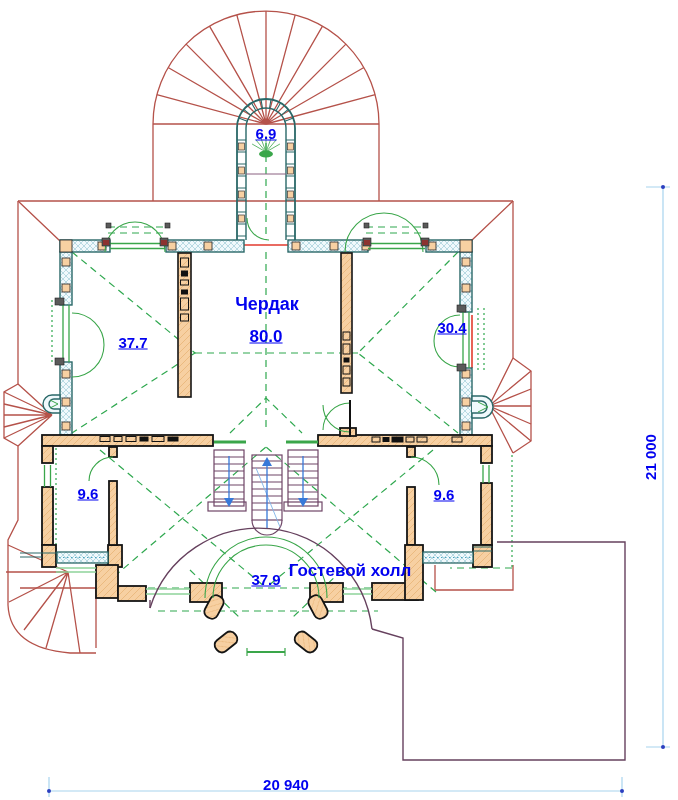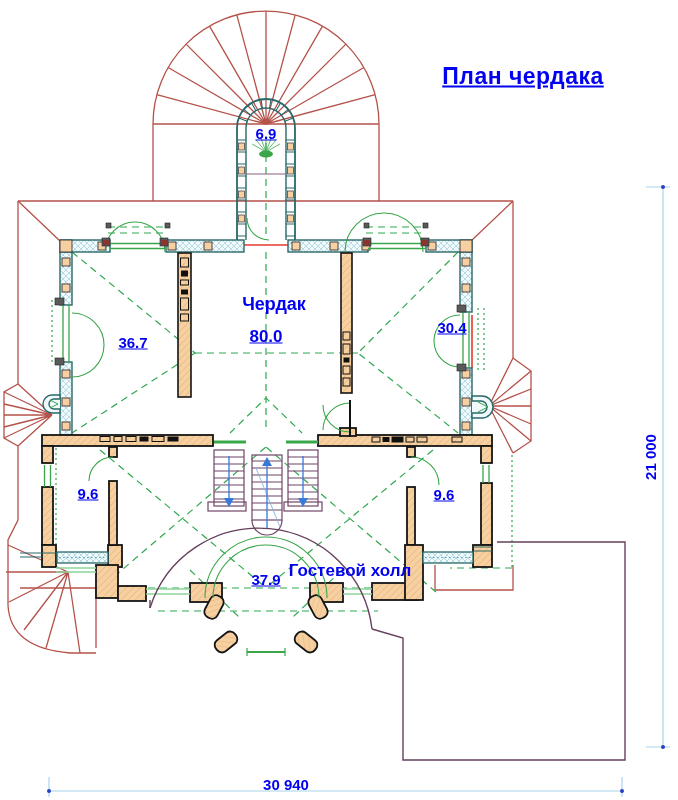--- a/index.html
+++ b/index.html
@@ -306,32 +306,31 @@
     <circle cx="663" cy="187" r="2" fill="#2b3fc0"></circle>
         <circle cx="663" cy="747" r="2" fill="#2b3fc0"></circle>
   </g>
   <g>
     <path d="M49,791 H622 M49,777 V797 M622,777 V797" stroke="#a8d4ee" stroke-width="1.2" fill="none"></path>
     <circle cx="49" cy="791" r="2" fill="#2b3fc0"></circle>
         <circle cx="622" cy="791" r="2" fill="#2b3fc0"></circle>
   </g>
 </svg>
 
-<div class="lbl title u" style="left:523px;top:76px;">План чердака</div>
 
 <div class="lbl area u" style="left:266px;top:133px;">6.9</div>
 
-<div class="lbl room-name" style="left:274px;top:304px;">Чердак</div>
+<div class="lbl room-name" style="left:267px;top:304px;">Чердак</div>
 <div class="lbl area-lg u" style="left:266px;top:336px;">80.0</div>
 
-<div class="lbl area u" style="left:133px;top:342px;">36.7</div>
+<div class="lbl area u" style="left:133px;top:342px;">37.7</div>
 <div class="lbl area u" style="left:409px;top:327px;margin-left:43px;">30.4</div>
 
 <div class="lbl area u" style="left:88px;top:493px;">9.6</div>
 <div class="lbl area u" style="left:444px;top:494px;">9.6</div>
 
 <div class="lbl room-name-sm" style="left:350px;top:528px;">Гостевой холл</div>
 <div class="lbl area u" style="left:266px;top:579px;">37.9</div>
 
 <div class="lbl dim dim-v" style="left:650px;top:457px;">21 000</div>
-<div class="lbl dim" style="left:286px;top:784px;">30 940</div>
+<div class="lbl dim" style="left:286px;top:784px;">20 940</div>
 
 </div>
 
 </body></html>

